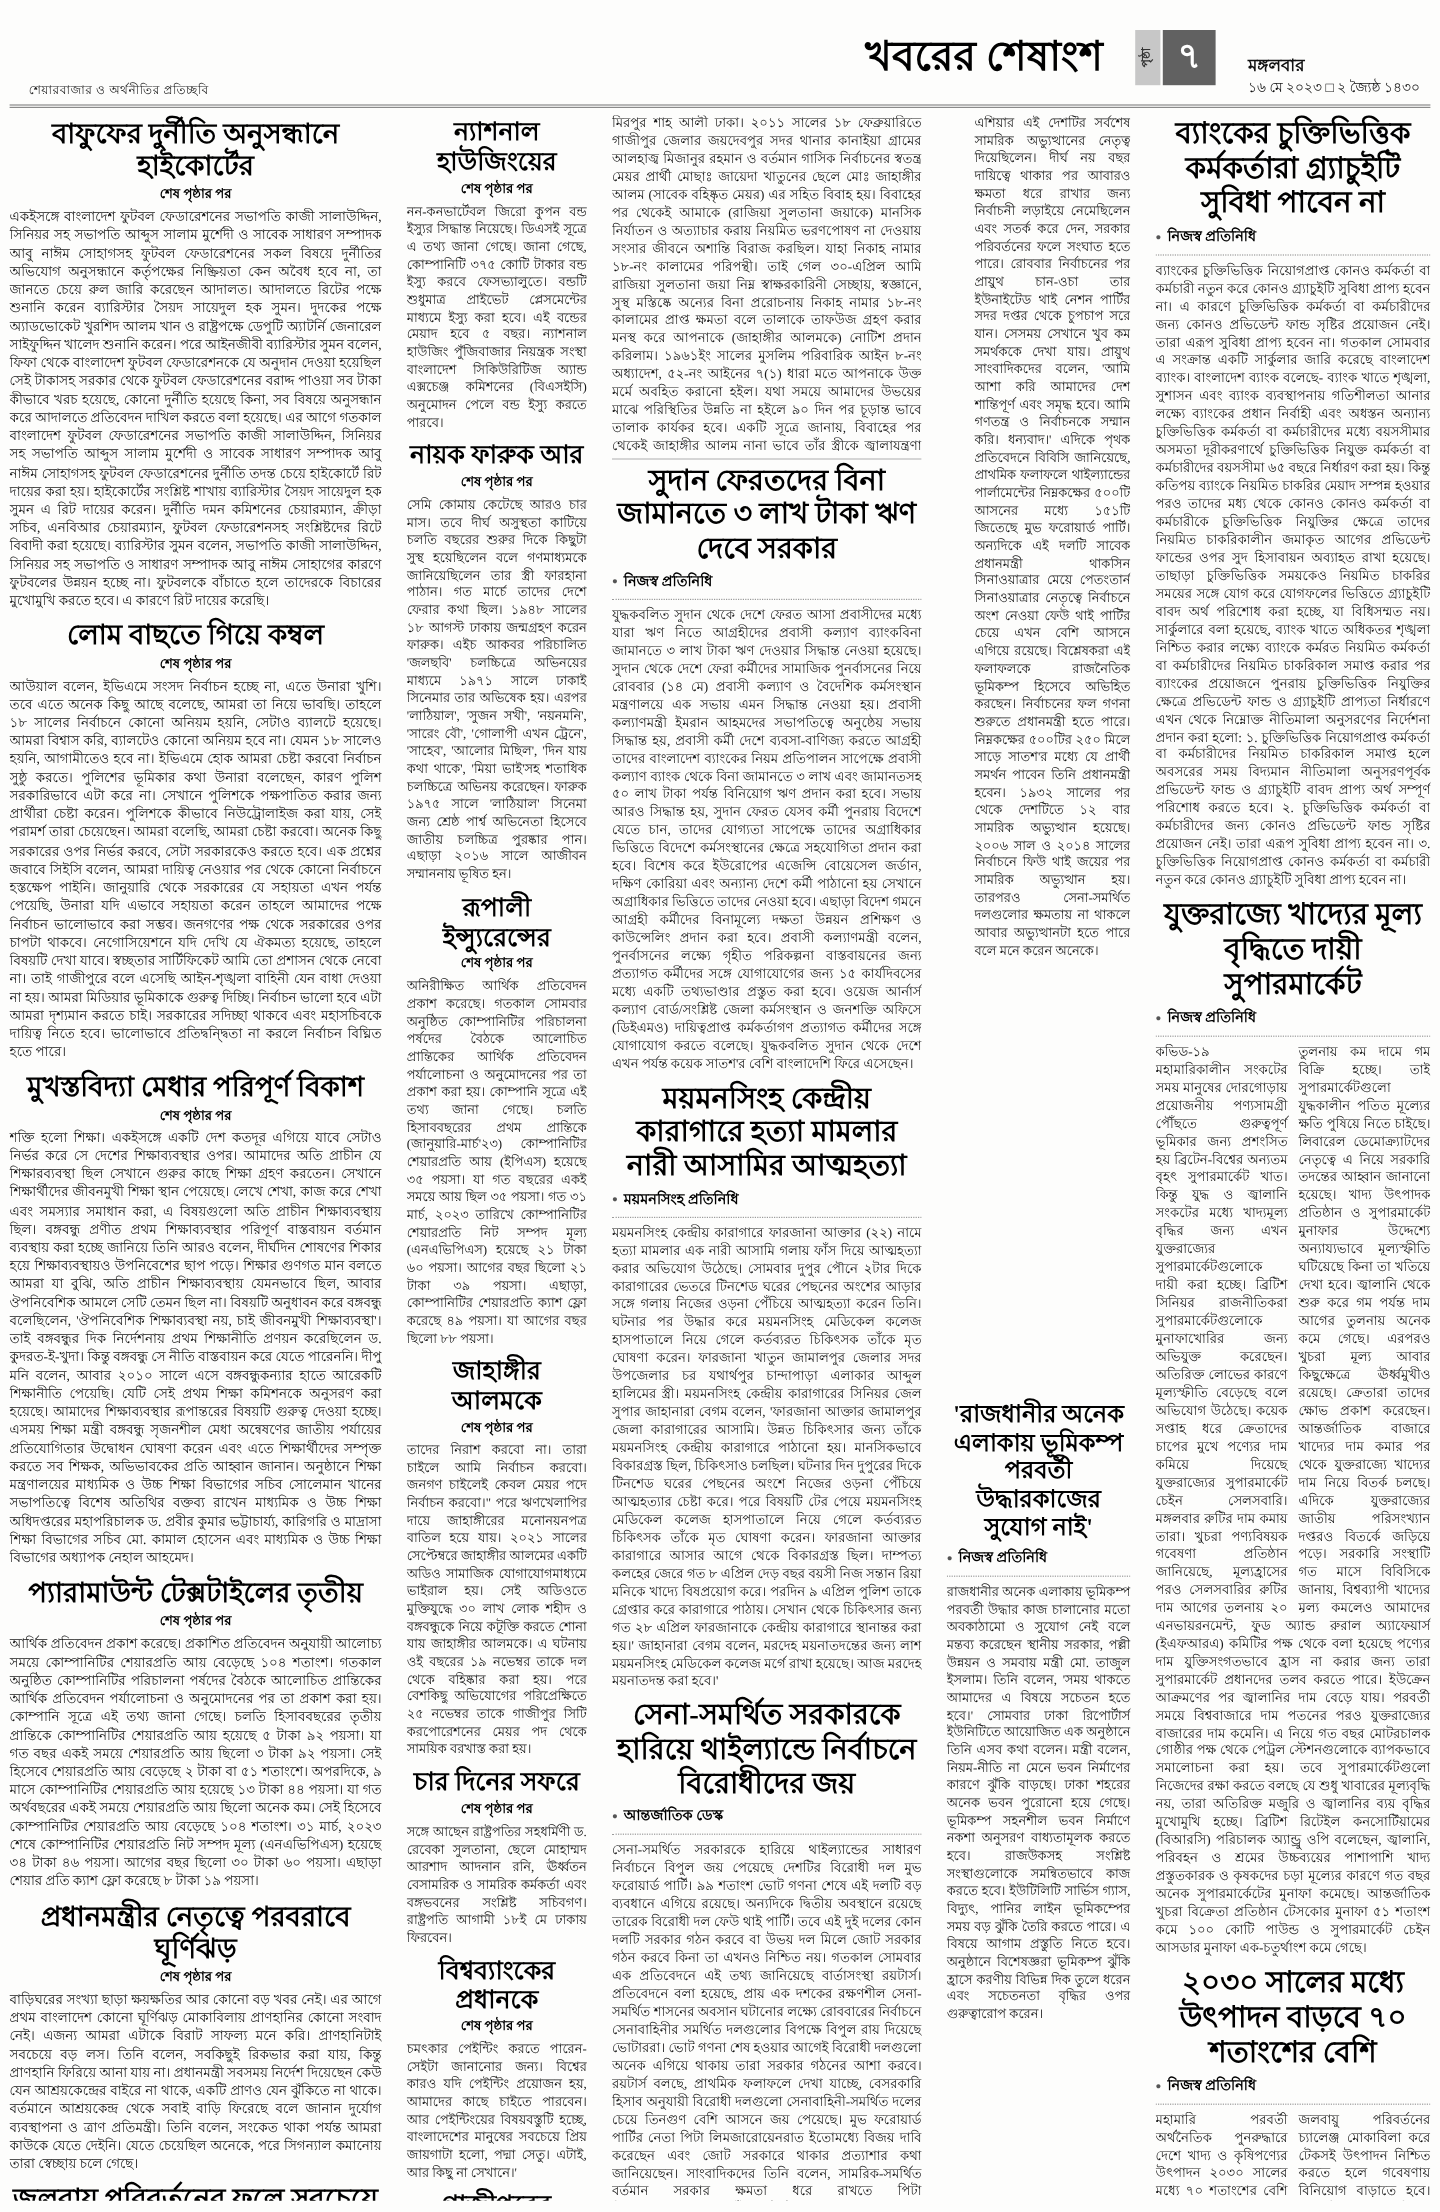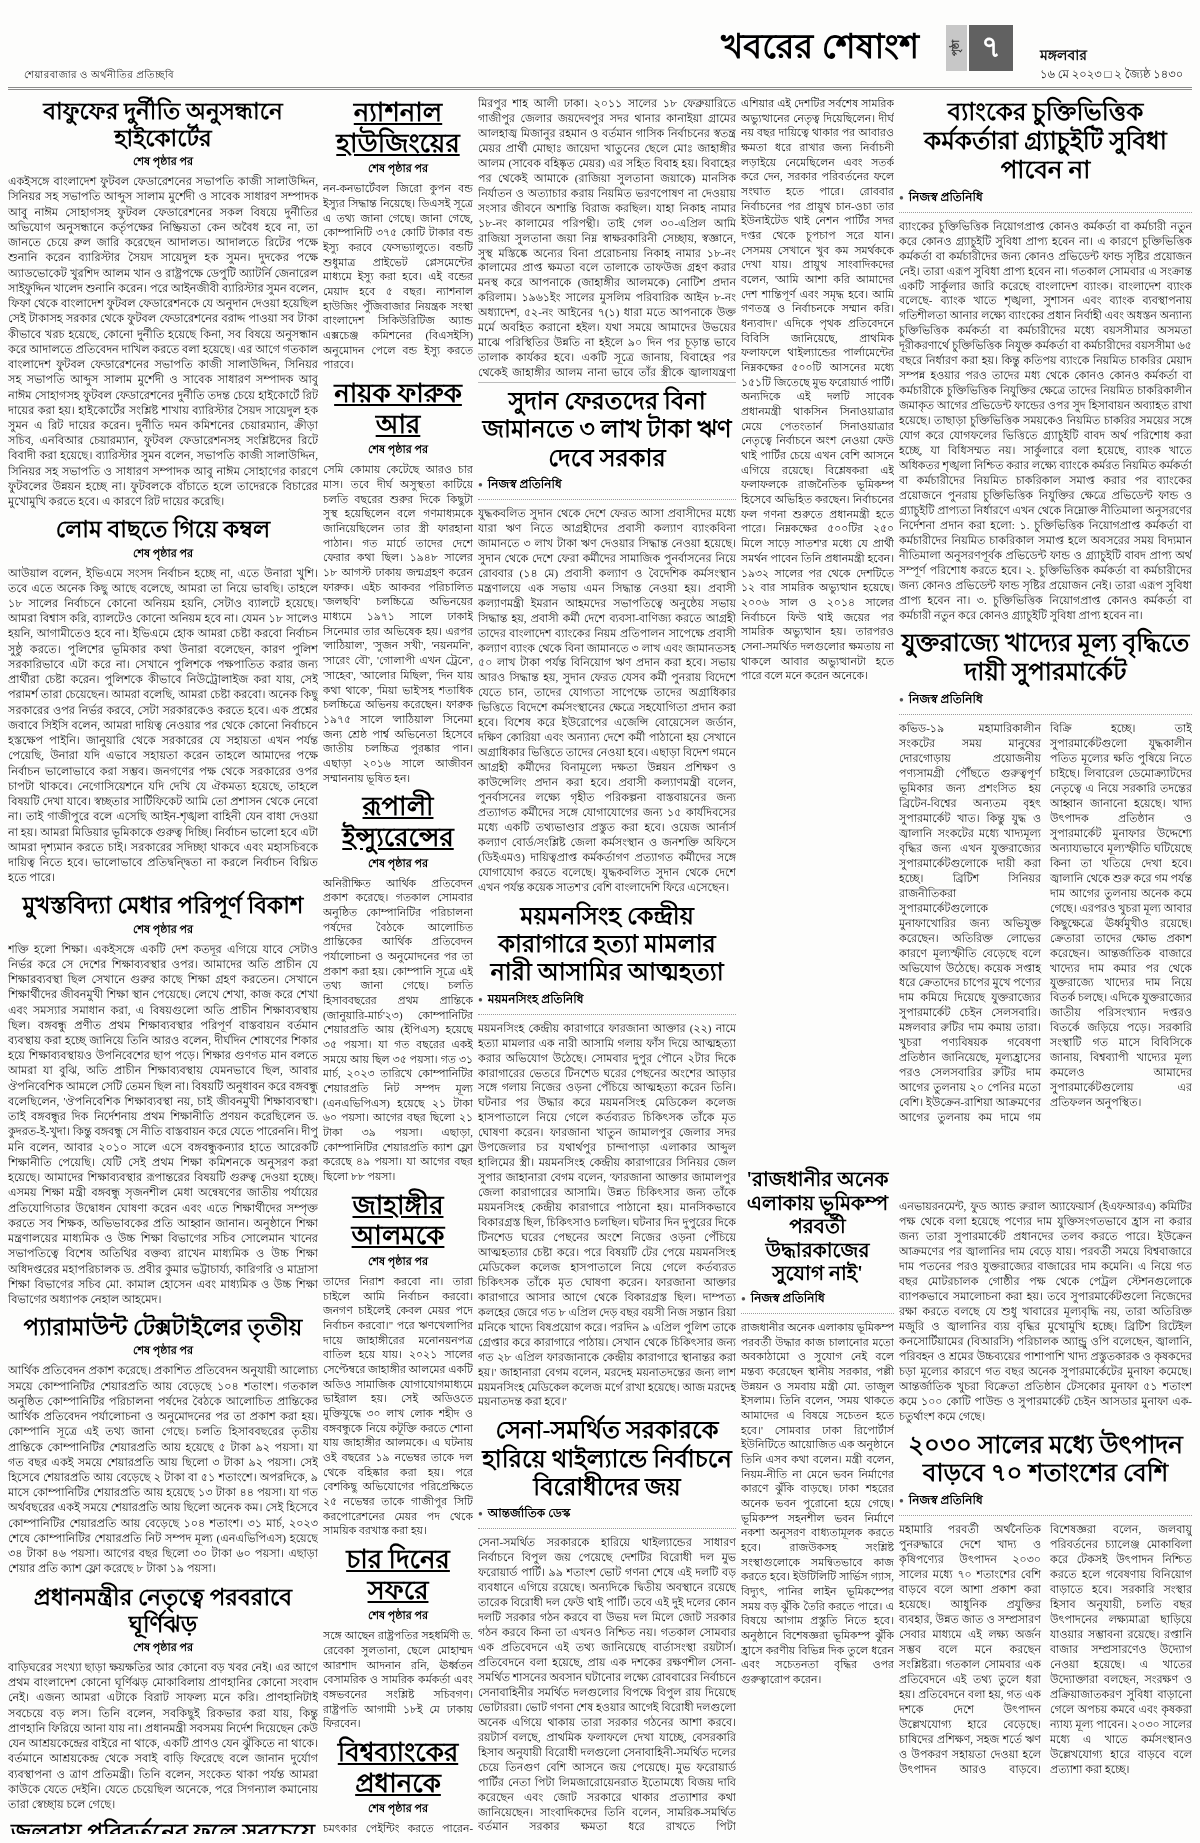--- a/index.html
+++ b/index.html
@@ -22,51 +22,51 @@
     font-size:10px;display:flex;align-items:center;justify-content:center;padding:1px 2px;font-weight:bold;
   }
   .pagebox .pagenum{
     background:#616161;color:#fff;width:44px;display:flex;align-items:center;justify-content:center;
     font-size:30px;font-weight:bold;margin-left:2px;
   }
   .dateblock{font-size:11.5px;line-height:1.4;color:#111;min-width:150px;}
   .dateblock .day{font-weight:bold;font-size:14px;margin-top:32px;}
   .mastrule{border-top:3px double #8a8a8a;margin:3px 0 6px 0;}
   
-  .content{display:flex;gap:5px;height:1738px;overflow:hidden;}
+  .content{display:flex;gap:21px;height:1738px;overflow:hidden;}
   .col{overflow:hidden;height:100%;}
   .colA{width:310px;}
   .colB{width:150px;}
   .colC{width:258px;}
   .colD{width:153px;}
   .colE{flex:1;}
   
   article{margin-bottom:7px;}
   .hl{margin:2px 0 0 0;text-align:center;font-weight:bold;color:#000;line-height:1.18;}
   .colA .hl{font-size:23px;}
-  .colB .hl{font-size:26px;text-decoration:underline;}
+  .colB .hl{font-size:21px;}
   .colC .hl.big{font-size:24px;}
   .colD .hl{font-size:20px;}
   .colE .hl.big{font-size:24.5px;}
   .contlabel{text-align:center;font-size:11px;font-weight:bold;margin:1px 0 2px 0;color:#000;}
   .body{
     margin:0;font-size:10.8px;line-height:1.36;text-align:justify;color:#161616;
     word-break:break-word;hyphens:auto;
   }
   .colA .body{font-size:11.2px;}
   .colC .body{font-size:11px;}
   .colE .body{font-size:11px;}
   .byline{
     display:flex;align-items:center;gap:5px;font-size:12px;font-weight:bold;color:#000;
     padding:3px 0 4px 0;border-bottom:1px dotted #9a9a9a;margin-bottom:6px;
   }
   .byline .bdot{font-size:8px;color:#555;line-height:1;}
   .contblock{overflow:hidden;}
   .c-cont{height:282px;margin-bottom:4px;}
-  .d-cont{height:1066px;margin-bottom:6px;}
+  .d-cont{height:1066px;margin-bottom:6px;margin-left:23px;}
   .twocol{column-count:2;column-gap:9px;}
   .clip480{height:474px;overflow:hidden;margin-bottom:4px;}
   .clipfill{overflow:hidden;}
   .sep{border-top:1px solid #bbb;margin:4px 0;}
 </style>
 </head>
 <body>
 
 <div class="page">
 

